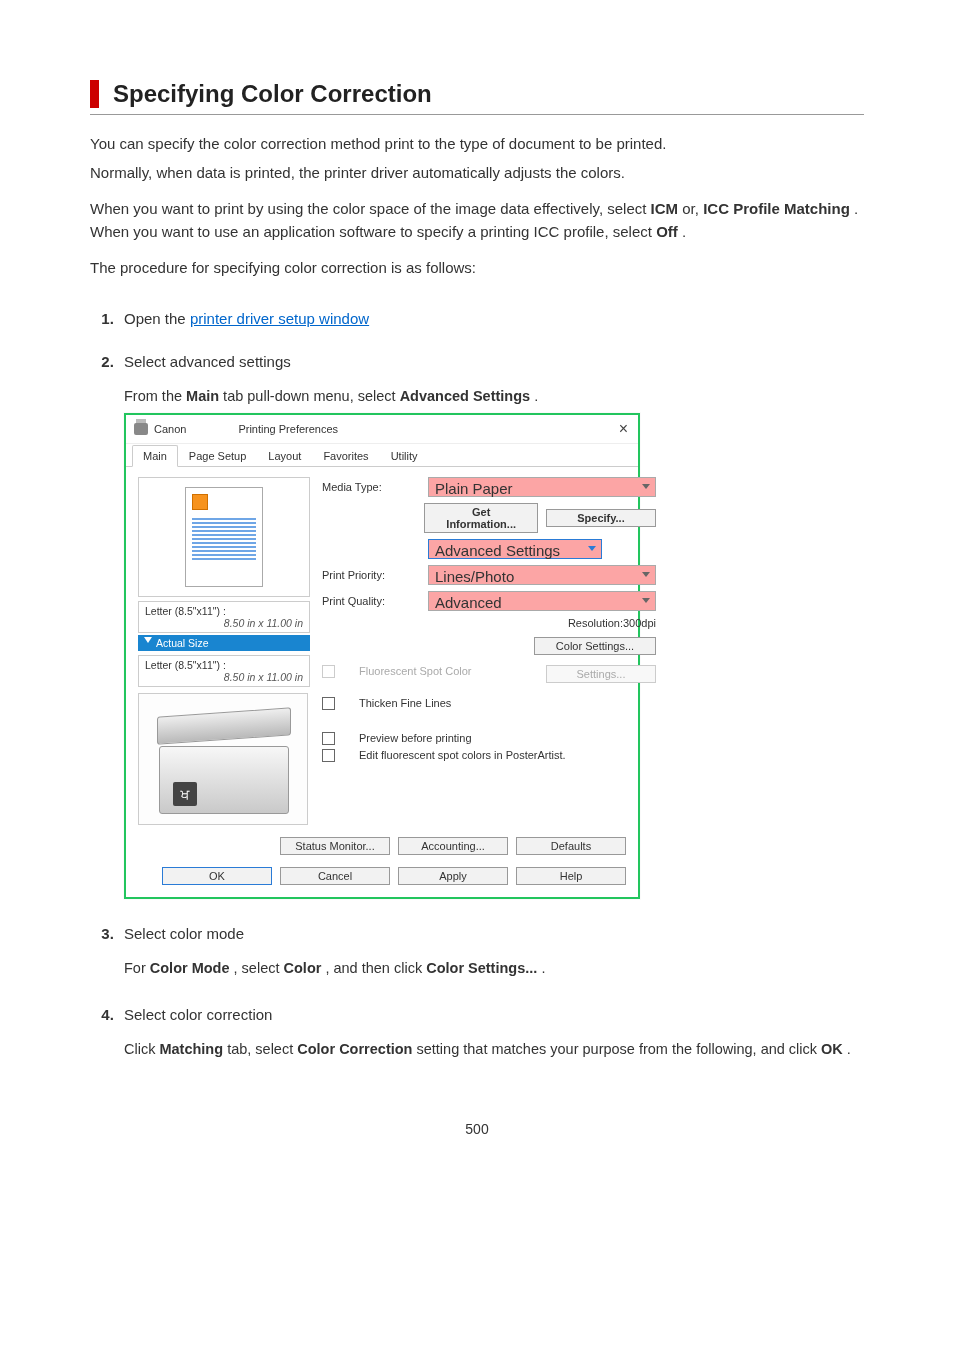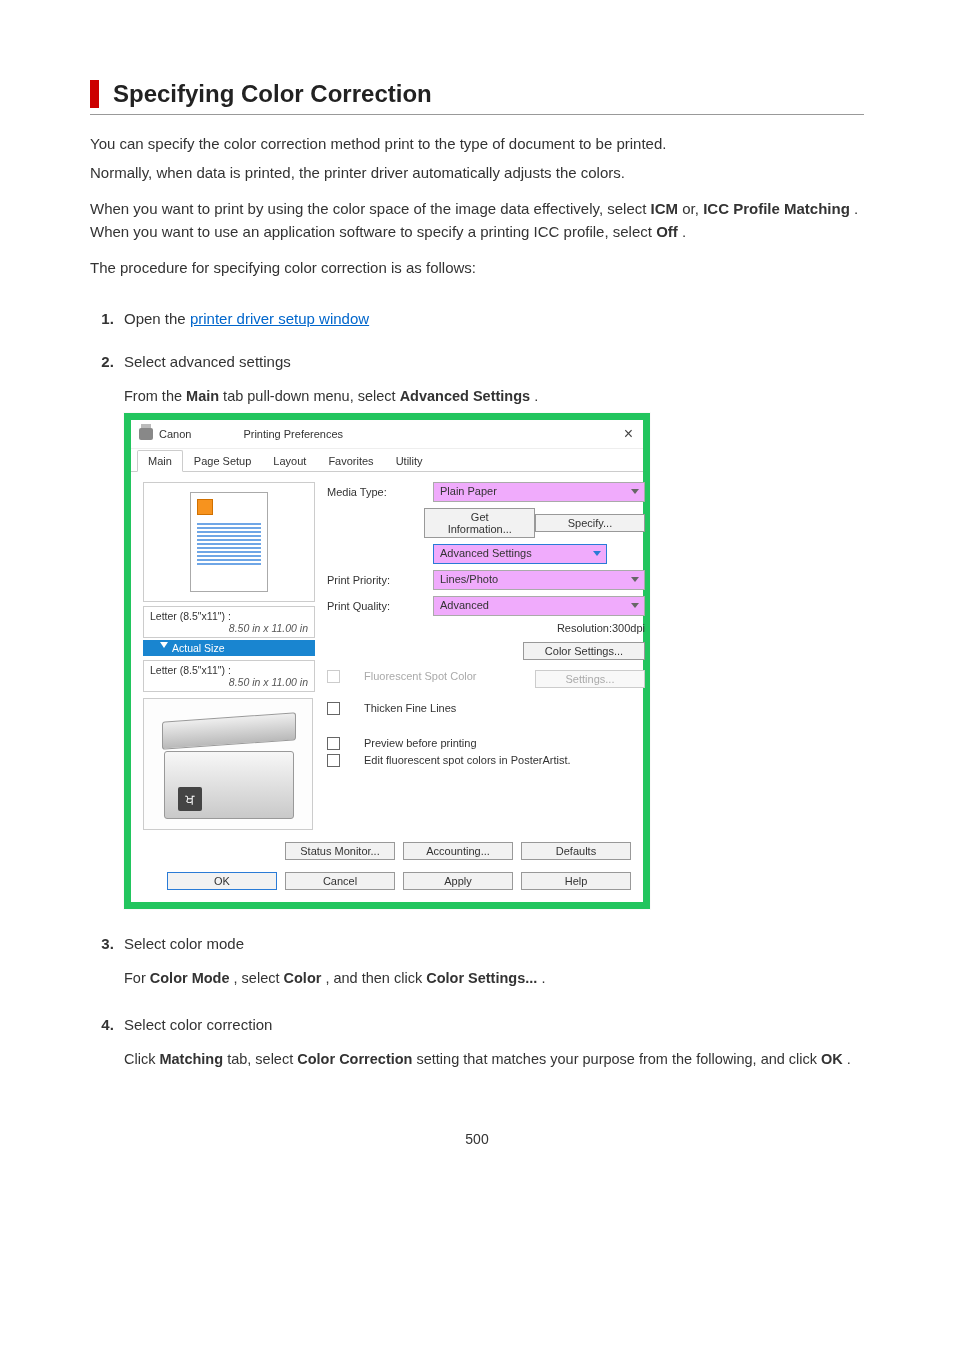--- a/index.html
+++ b/index.html
@@ -45,21 +45,21 @@
   }
   .step-body {
     margin-top: 16px;
     font-size: 14.5px;
   }
   a.link { color: #0066cc; text-decoration: underline; }
 
   
   .dialog {
     width: 512px;
-    border: 7px solid #22c55e;
+    border: 2px solid #22c55e;
     background: #fff;
     font-family: "Segoe UI", Tahoma, sans-serif;
     font-size: 11px;
     color: #333;
     margin-top: 2px;
     box-shadow: 0 0 0 1px rgba(0,0,0,0.02);
   }
   .dlg-titlebar {
     display: flex;
     align-items: center;
@@ -113,21 +113,21 @@
     position:relative;
   }
   .doc-thumb .sq { width:14px; height:14px; background:#f7931e; border:1px solid #d07000; }
   .doc-thumb .line { height:2px; background:#6fa6e6; width:100%; }
 
   .size-row {
     border:1px solid #ccc; font-size:10.5px; padding:3px 6px; margin-top:4px;
   }
   .size-row .dim { text-align:right; color:#555;font-style:italic; }
   .actual-size {
-    background:#1985d0; color:#fff; font-size:10.5px; padding:2px 17px; margin-top:2px;
+    background:#1985d0; color:#fff; font-size:10.5px; padding:2px 6px; margin-top:2px;
     display:flex; align-items:flex-start; gap:4px;
   }
   .arrow-down {
     width:0; height:0; border-left:4px solid transparent; border-right:4px solid transparent; border-top:6px solid #fff;
   }
 
   .printer-img {
     width:168px; height:130px; border:1px solid #ccc; margin-top:6px; background:#fdfdfd;
     position:relative; overflow:hidden;
   }
@@ -136,21 +136,21 @@
     background:linear-gradient(180deg,#f7f7f7,#c9c9c9); border:1px solid #999; border-radius:3px;}
   .ptop { position:absolute; left:18px; top:18px; width:132px; height:26px;
     background:linear-gradient(180deg,#eee,#b9b9b9); border:1px solid #999; border-radius:3px; transform:skewY(-4deg);}
   .ppanel { position:absolute; left:34px; bottom:18px; width:24px; height:24px; background:#444; color:#fff;
     display:flex; align-items:center; justify-content:center; font-size:14px; border-radius:2px;}
 
   .right-col { flex:1; }
   .form-row { display:flex; align-items:center; gap:8px; margin-bottom:6px; }
   .lbl { width:98px; color:#333; }
   .dd {
-    flex:1; border:1px solid #aaa; background:#f0abfc; padding:2px 26px 2px 6px; position:relative; height:14px; font-size:11px;
+    flex:1; border:1px solid #aaa; background:#fca5a5; padding:2px 26px 2px 6px; position:relative; height:14px; font-size:15px;
   }
   .dd::after { content:""; position:absolute; right:5px; top:6px; width:0;height:0;
     border-left:4px solid transparent; border-right:4px solid transparent; border-top:5px solid #666;}
   .dd.blue { border-color:#2a7bd6; }
   .dd.blue::after { border-top-color:#2a7bd6; }
   .btn {
     border:1px solid #999; background:#f2f2f2; padding:2px 12px; font-size:11px; min-width:84px; text-align:center;
   }
   .btn.wide { min-width:96px; }
   .btn.disabled { color:#aaa; border-color:#ccc; background:#f8f8f8;}
@@ -261,21 +261,21 @@
               <div class="pbody"></div>
               <div class="ppanel">ਖ</div>
             </div>
           </div>
 
           <div class="right-col">
             <div class="form-row">
               <span class="lbl">Media Type:</span>
               <div class="dd">Plain Paper</div>
             </div>
-            <div class="form-row" style="justify-content:flex-end; gap:0;">
+            <div class="form-row" style="justify-content:flex-end; gap:8px;font-weight:bold;">
               <span class="lbl"></span>
               <div class="btn">Get Information...</div>
               <div class="btn">Specify...</div>
             </div>
             <div class="form-row">
               <span class="lbl"></span>
               <div class="dd blue" style="flex:0 0 140px;">Advanced Settings</div>
             </div>
             <div class="form-row">
               <span class="lbl">Print Priority:</span>

